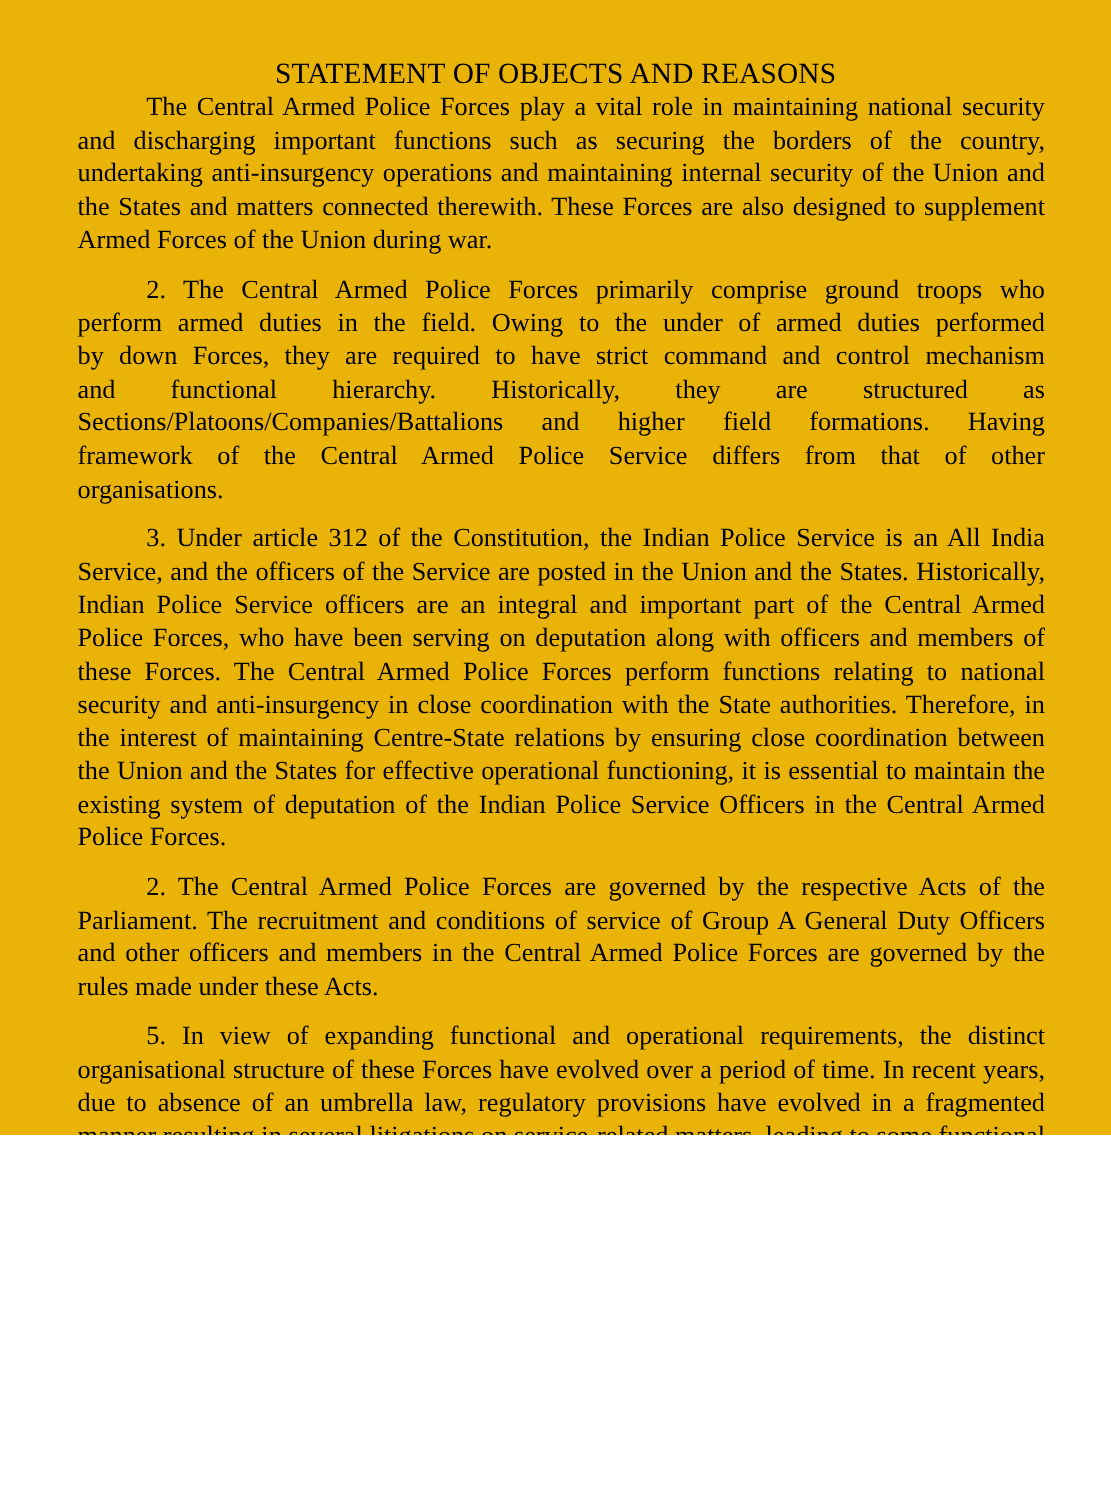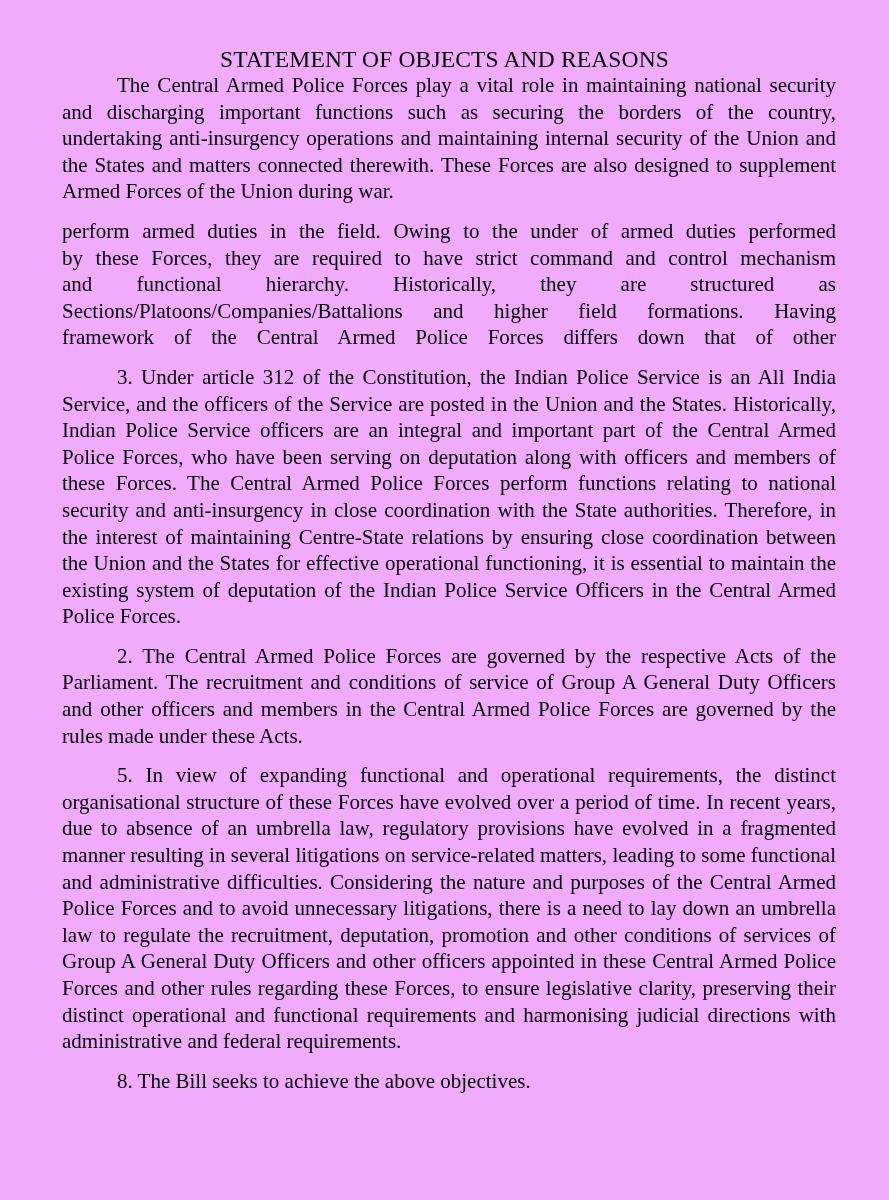--- a/index.html
+++ b/index.html
@@ -8,22 +8,22 @@
     padding: 0;
     background: #ffffff;
   }
   body {
     font-family: "Liberation Serif", "DejaVu Serif", serif;
     color: #000000;
   }
   #page {
     position: relative;
     width: 889px;
-    height: 1200px;
-    background: #f0abfc;
+    height: 908px;
+    background: #eab308;
     overflow: hidden;
     box-sizing: border-box;
   }
   #doc-title {
     position: absolute;
     top: 28px;
     left: 0;
     width: 889px;
     text-align: center;
     font-size: 23.5px;
@@ -74,25 +74,27 @@
 
 <div id="page">
 
   <h1 id="doc-title">STATEMENT OF OBJECTS AND REASONS</h1>
 
   <div id="body-text">
 
     <p class="para indent">The Central Armed Police Forces play a vital role in maintaining national security and discharging important functions such as securing the borders of the country, undertaking anti-insurgency operations and maintaining internal security of the Union and the States and matters connected therewith. These Forces are also designed to supplement Armed Forces of the Union during war.</p>
 
     <p class="para forced">
+      <span class="ln first">2. The Central Armed Police Forces primarily comprise ground troops who</span>
       <span class="ln">perform armed duties in the field. Owing to the under of armed duties performed</span>
-      <span class="ln">by these Forces, they are required to have strict command and control mechanism</span>
+      <span class="ln">by down Forces, they are required to have strict command and control mechanism</span>
       <span class="ln">and functional hierarchy. Historically, they are structured as</span>
       <span class="ln">Sections/Platoons/Companies/Battalions and higher field formations. Having</span>
-      <span class="ln">framework of the Central Armed Police Forces differs down that of other</span>
+      <span class="ln">framework of the Central Armed Police Service differs from that of other</span>
+      <span class="ln last">organisations.</span>
     </p>
 
     <p class="para indent">3. Under article 312 of the Constitution, the Indian Police Service is an All India Service, and the officers of the Service are posted in the Union and the States. Historically, Indian Police Service officers are an integral and important part of the Central Armed Police Forces, who have been serving on deputation along with officers and members of these Forces. The Central Armed Police Forces perform functions relating to national security and anti-insurgency in close coordination with the State authorities. Therefore, in the interest of maintaining Centre-State relations by ensuring close coordination between the Union and the States for effective operational functioning, it is essential to maintain the existing system of deputation of the Indian Police Service Officers in the Central Armed Police Forces.</p>
 
     <p class="para indent">2. The Central Armed Police Forces are governed by the respective Acts of the Parliament. The recruitment and conditions of service of Group A General Duty Officers and other officers and members in the Central Armed Police Forces are governed by the rules made under these Acts.</p>
 
     <p class="para indent">5. In view of expanding functional and operational requirements, the distinct organisational structure of these Forces have evolved over a period of time. In recent years, due to absence of an umbrella law, regulatory provisions have evolved in a fragmented manner resulting in several litigations on service-related matters, leading to some functional and administrative difficulties. Considering the nature and purposes of the Central Armed Police Forces and to avoid unnecessary litigations, there is a need to lay down an umbrella law to regulate the recruitment, deputation, promotion and other conditions of services of Group A General Duty Officers and other officers appointed in these Central Armed Police Forces and other rules regarding these Forces, to ensure legislative clarity, preserving their distinct operational and functional requirements and harmonising judicial directions with administrative and federal requirements.</p>
 
     <p class="para indent">8. The Bill seeks to achieve the above objectives.</p>
 

